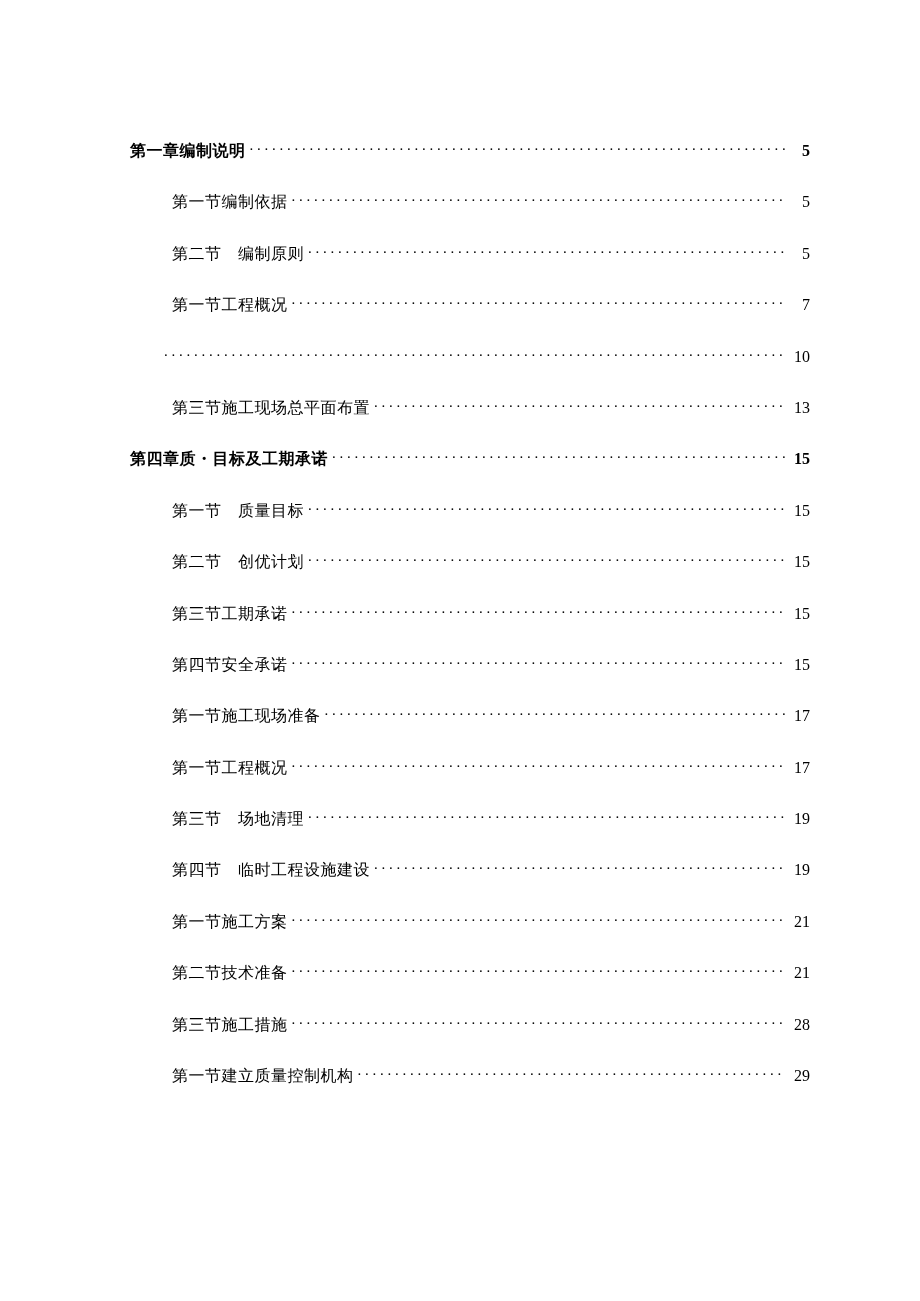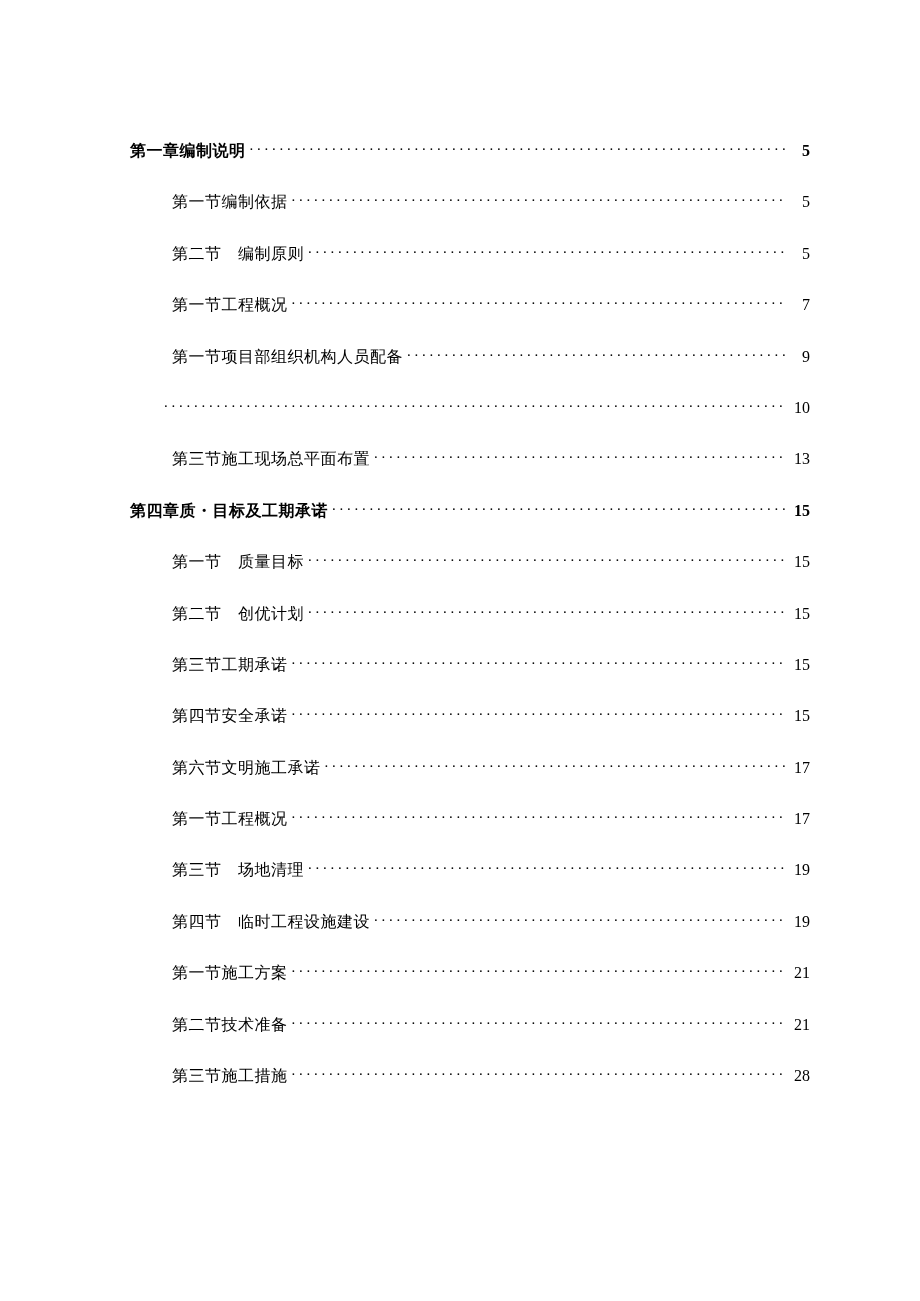--- a/index.html
+++ b/index.html
@@ -76,25 +76,20 @@
         <span class="label">第二节　编制原则</span>
         <span class="leader"></span>
         <span class="page-num">5</span>
       </div>
       <div class="toc-row level-1">
         <span class="label">第一节工程概况</span>
         <span class="leader"></span>
         <span class="page-num">7</span>
       </div>
       <div class="toc-row level-1">
-        <span class="label">第一节项目部组织机构人员配备</span>
-        <span class="leader"></span>
-        <span class="page-num">9</span>
-      </div>
-      <div class="toc-row level-1">
         <span class="leader"></span>
         <span class="page-num">10</span>
       </div>
       <div class="toc-row level-1">
         <span class="label">第三节施工现场总平面布置</span>
         <span class="leader"></span>
         <span class="page-num">13</span>
       </div>
       <div class="toc-row level-0 bold">
         <span class="label">第四章质・目标及工期承诺</span>
@@ -115,21 +110,21 @@
         <span class="label">第三节工期承诺</span>
         <span class="leader"></span>
         <span class="page-num">15</span>
       </div>
       <div class="toc-row level-1">
         <span class="label">第四节安全承诺</span>
         <span class="leader"></span>
         <span class="page-num">15</span>
       </div>
       <div class="toc-row level-1">
-        <span class="label">第六节文明施工承诺</span>
+        <span class="label">第一节施工现场准备</span>
         <span class="leader"></span>
         <span class="page-num">17</span>
       </div>
       <div class="toc-row level-1">
         <span class="label">第一节工程概况</span>
         <span class="leader"></span>
         <span class="page-num">17</span>
       </div>
       <div class="toc-row level-1">
         <span class="label">第三节　场地清理</span>
@@ -149,14 +144,19 @@
       <div class="toc-row level-1">
         <span class="label">第二节技术准备</span>
         <span class="leader"></span>
         <span class="page-num">21</span>
       </div>
       <div class="toc-row level-1">
         <span class="label">第三节施工措施</span>
         <span class="leader"></span>
         <span class="page-num">28</span>
       </div>
+      <div class="toc-row level-1">
+        <span class="label">第一节建立质量控制机构</span>
+        <span class="leader"></span>
+        <span class="page-num">29</span>
+      </div>
     </div>
 </div>
 
 </body></html>

